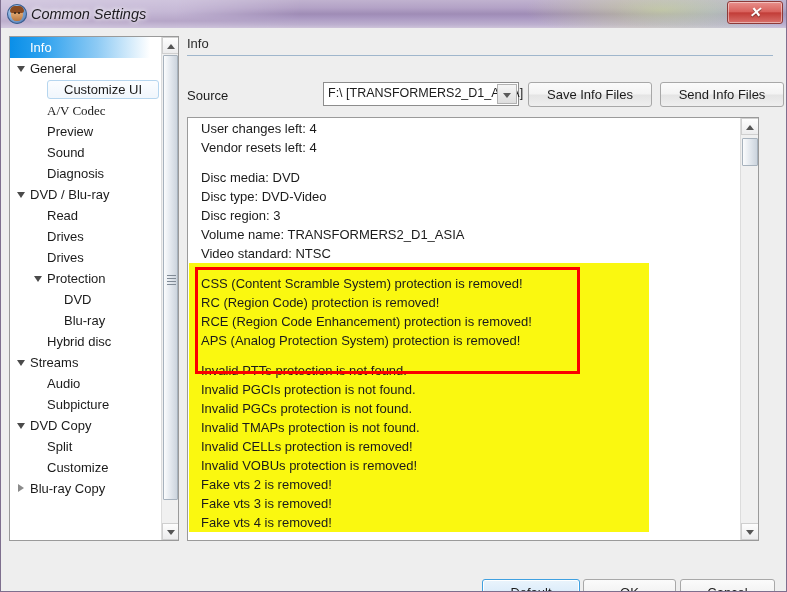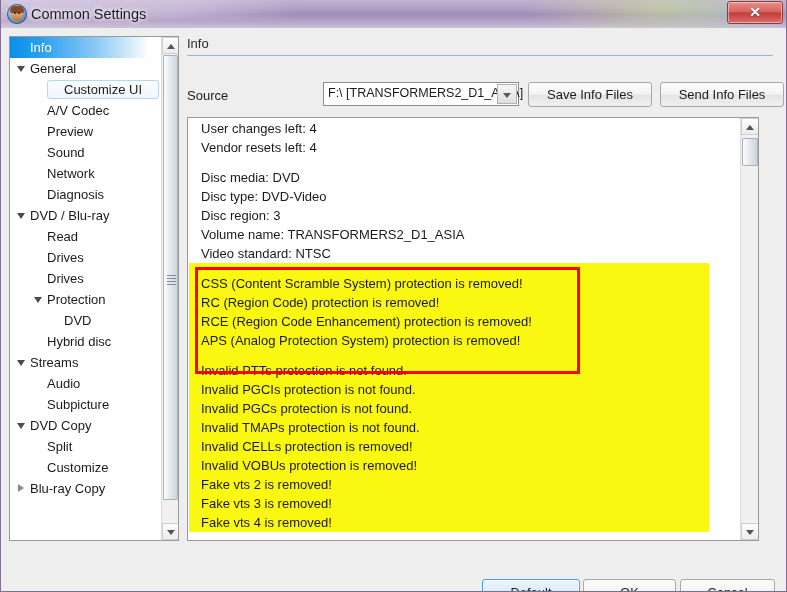--- a/index.html
+++ b/index.html
@@ -17,20 +17,21 @@
     border-top:none;
     overflow:hidden;
   }
   
   .titlebar{
     position:absolute;left:0;top:0;width:787px;height:28px;
     background:linear-gradient(to bottom,
         #c0b2cf 0%, #b3a2c6 28%, #9f8cb6 50%, #a896c0 62%, #bdb0cf 88%, #cec4da 100%);
     box-sizing:border-box;
     overflow:hidden;
+    font-style:italic;
   }
   .tb-sheen{
     position:absolute;left:0;top:0;width:787px;height:28px;
     background:
       radial-gradient(220px 46px at 660px 10px, rgba(210,225,140,.55), rgba(210,225,140,0) 62%),
       radial-gradient(160px 40px at 712px 12px, rgba(170,200,235,.45), rgba(170,200,235,0) 62%),
       linear-gradient(to right, rgba(255,255,255,.10) 0%, rgba(255,255,255,0) 22%);
     pointer-events:none;
   }
   .tb-leftglow{
@@ -162,21 +163,21 @@
   .btn.send{left:473px;top:46px;width:124px;}
   
   .infobox{
     position:absolute;left:0;top:81px;width:572px;height:424px;
     background:#ffffff;border:1px solid #9a9a9a;box-sizing:border-box;overflow:hidden;
   }
   .info-scroll{
     position:absolute;left:1px;top:1px;width:552px;height:422px;overflow:hidden;
   }
   .lines{
-    position:absolute;left:0;top:0;width:520px;
+    position:absolute;left:0;top:0;width:460px;
     font-size:13px;color:#1b1b1b;
   }
   .ln{height:19px;line-height:19px;padding-left:12px;white-space:nowrap;}
   .ln.blank{height:11px;}
   .hl{background:#faf810;}
   .redbox{
     position:absolute;left:6px;top:0;width:385px;height:0;
     border:3px solid #fb0000;box-sizing:border-box;pointer-events:none;
   }
   
@@ -225,35 +226,35 @@
 
     <div class="tree-panel">
       <div class="tree-list" id="tree-list">
           <div class="tree-row sel"><div class="selbg"></div><span class="tw closed" style="left: 4px;">
               <i></i>
             </span><span class="lbl" style="margin-left: 20px;">Info</span></div>
           <div class="tree-row"><span class="tw open" style="left: 4px;">
               <i></i>
             </span><span class="lbl" style="margin-left: 20px;">General</span></div>
           <div class="tree-row focusbox"><span class="lbl" style="margin-left: 37px;">Customize UI</span></div>
-          <div class="tree-row"><span class="lbl" style="margin-left: 37px;">A/V Codec</span></div>
+          <div class="tree-row"><span class="lbl" style="margin-left: 37px; font-family: Liberation Serif, serif;">A/V Codec</span></div>
           <div class="tree-row"><span class="lbl" style="margin-left: 37px;">Preview</span></div>
           <div class="tree-row"><span class="lbl" style="margin-left: 37px;">Sound</span></div>
-          <div class="tree-row"><span class="lbl" style="margin-left: 37px;">Network</span></div>
           <div class="tree-row"><span class="lbl" style="margin-left: 37px;">Diagnosis</span></div>
           <div class="tree-row"><span class="tw open" style="left: 4px;">
               <i></i>
             </span><span class="lbl" style="margin-left: 20px;">DVD / Blu-ray</span></div>
           <div class="tree-row"><span class="lbl" style="margin-left: 37px;">Read</span></div>
           <div class="tree-row"><span class="lbl" style="margin-left: 37px;">Drives</span></div>
           <div class="tree-row"><span class="lbl" style="margin-left: 37px;">Drives</span></div>
           <div class="tree-row"><span class="tw open" style="left: 21px;">
               <i></i>
             </span><span class="lbl" style="margin-left: 37px;">Protection</span></div>
           <div class="tree-row"><span class="lbl" style="margin-left: 54px;">DVD</span></div>
+          <div class="tree-row"><span class="lbl" style="margin-left: 54px;">Blu-ray</span></div>
           <div class="tree-row"><span class="lbl" style="margin-left: 37px;">Hybrid disc</span></div>
           <div class="tree-row"><span class="tw open" style="left: 4px;">
               <i></i>
             </span><span class="lbl" style="margin-left: 20px;">Streams</span></div>
           <div class="tree-row"><span class="lbl" style="margin-left: 37px;">Audio</span></div>
           <div class="tree-row"><span class="lbl" style="margin-left: 37px;">Subpicture</span></div>
           <div class="tree-row"><span class="tw open" style="left: 4px;">
               <i></i>
             </span><span class="lbl" style="margin-left: 20px;">DVD Copy</span></div>
           <div class="tree-row"><span class="lbl" style="margin-left: 37px;">Split</span></div>

